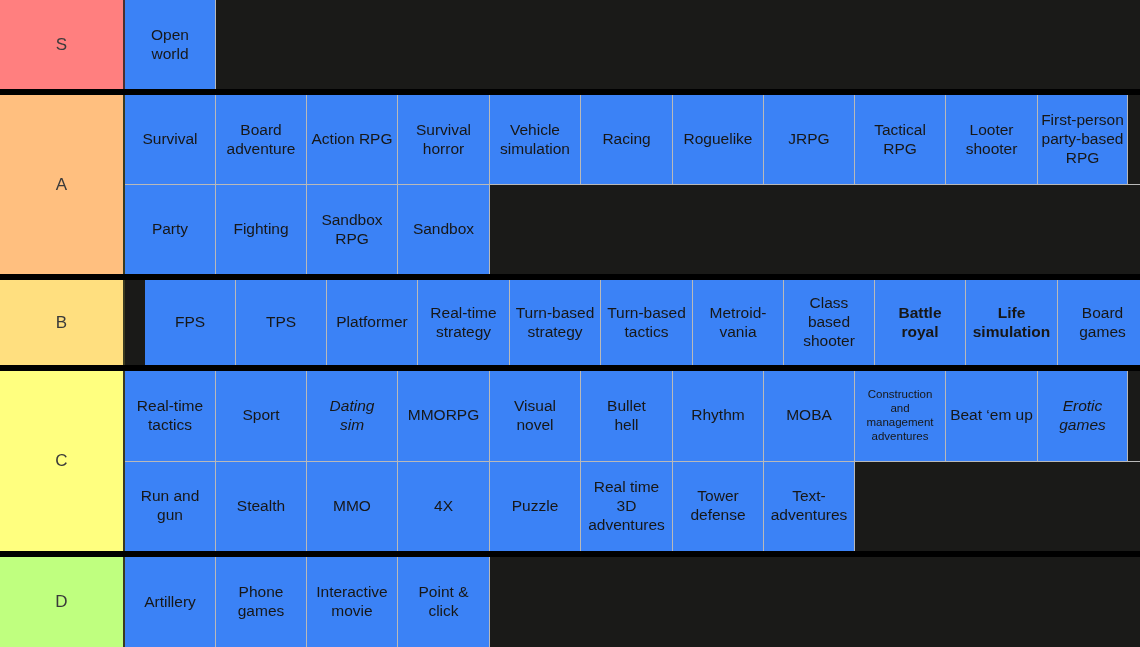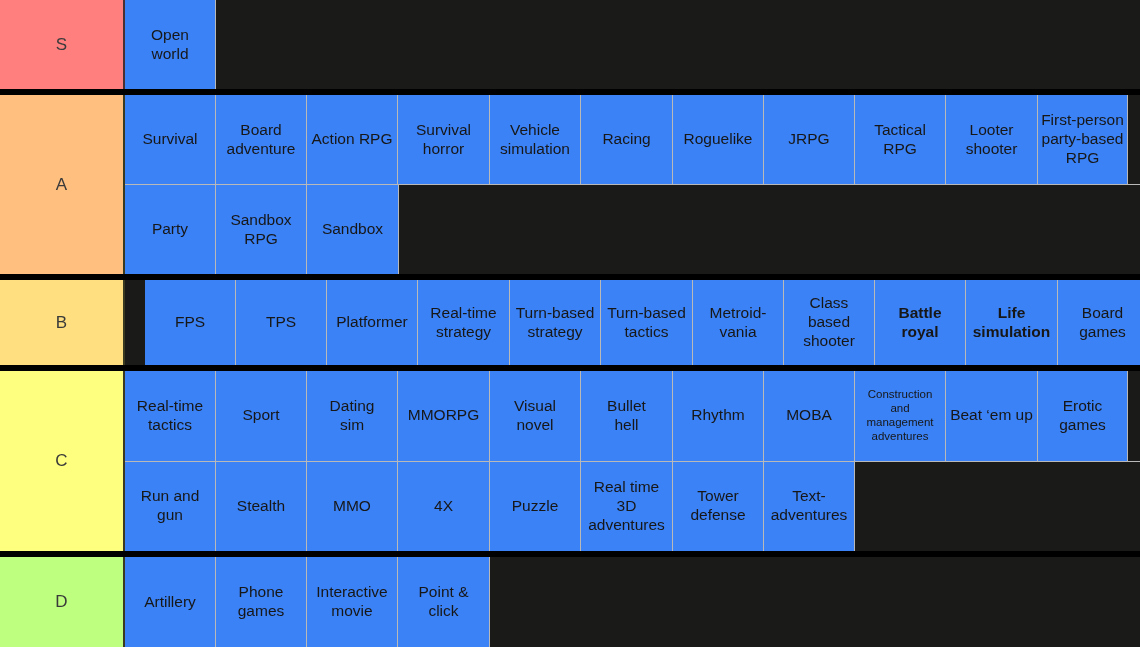--- a/index.html
+++ b/index.html
@@ -186,20 +186,21 @@
           <div class="cell" style="flex: 0 0 91px; width: 91px;">Tactical RPG</div>
           <div class="cell" style="flex: 0 0 92px; width: 92px;">Looter
 shooter</div>
           <div class="cell" style="flex: 0 0 90px; width: 90px;">First-person
 party-based
 RPG</div>
           <div class="filler"></div>
         </div>
         <div class="subrow">
           <div class="cell" style="flex: 0 0 91px; width: 91px;">Party</div>
+          <div class="cell" style="flex: 0 0 91px; width: 91px;">Fighting</div>
           <div class="cell" style="flex: 0 0 91px; width: 91px;">Sandbox
 RPG</div>
           <div class="cell" style="flex: 0 0 92px; width: 92px;">Sandbox</div>
           <div class="filler"></div>
         </div>
       </div>
     </div>
   <div class="tier" id="tier-B">
       <div class="tier-label" style="background: rgb(255, 223, 127);">B</div>
       <div class="tier-body">
@@ -228,35 +229,35 @@
         </div>
       </div>
     </div>
   <div class="tier" id="tier-C">
       <div class="tier-label" style="background: rgb(255, 255, 127);">C</div>
       <div class="tier-body">
         <div class="subrow">
           <div class="cell" style="flex: 0 0 91px; width: 91px;">Real-time
 tactics</div>
           <div class="cell" style="flex: 0 0 91px; width: 91px;">Sport</div>
-          <div class="cell" style="flex: 0 0 91px; width: 91px;">Dating
+          <div class="cell" style="flex: 0 0 91px; width: 91px; font-style: italic;">Dating
 sim</div>
           <div class="cell" style="flex: 0 0 92px; width: 92px;">MMORPG</div>
           <div class="cell" style="flex: 0 0 91px; width: 91px;">Visual
 novel</div>
           <div class="cell" style="flex: 0 0 92px; width: 92px;">Bullet
 hell</div>
           <div class="cell" style="flex: 0 0 91px; width: 91px;">Rhythm</div>
           <div class="cell" style="flex: 0 0 91px; width: 91px;">MOBA</div>
           <div class="cell small" style="flex: 0 0 91px; width: 91px;">Construction
 and
 management
 adventures</div>
           <div class="cell" style="flex: 0 0 92px; width: 92px;">Beat ‘em up</div>
-          <div class="cell" style="flex: 0 0 90px; width: 90px;">Erotic
+          <div class="cell" style="flex: 0 0 90px; width: 90px; font-style: italic;">Erotic
 games</div>
           <div class="filler"></div>
         </div>
         <div class="subrow">
           <div class="cell" style="flex: 0 0 91px; width: 91px;">Run and
 gun</div>
           <div class="cell" style="flex: 0 0 91px; width: 91px;">Stealth</div>
           <div class="cell" style="flex: 0 0 91px; width: 91px;">MMO</div>
           <div class="cell" style="flex: 0 0 92px; width: 92px;">4X</div>
           <div class="cell" style="flex: 0 0 91px; width: 91px;">Puzzle</div>

